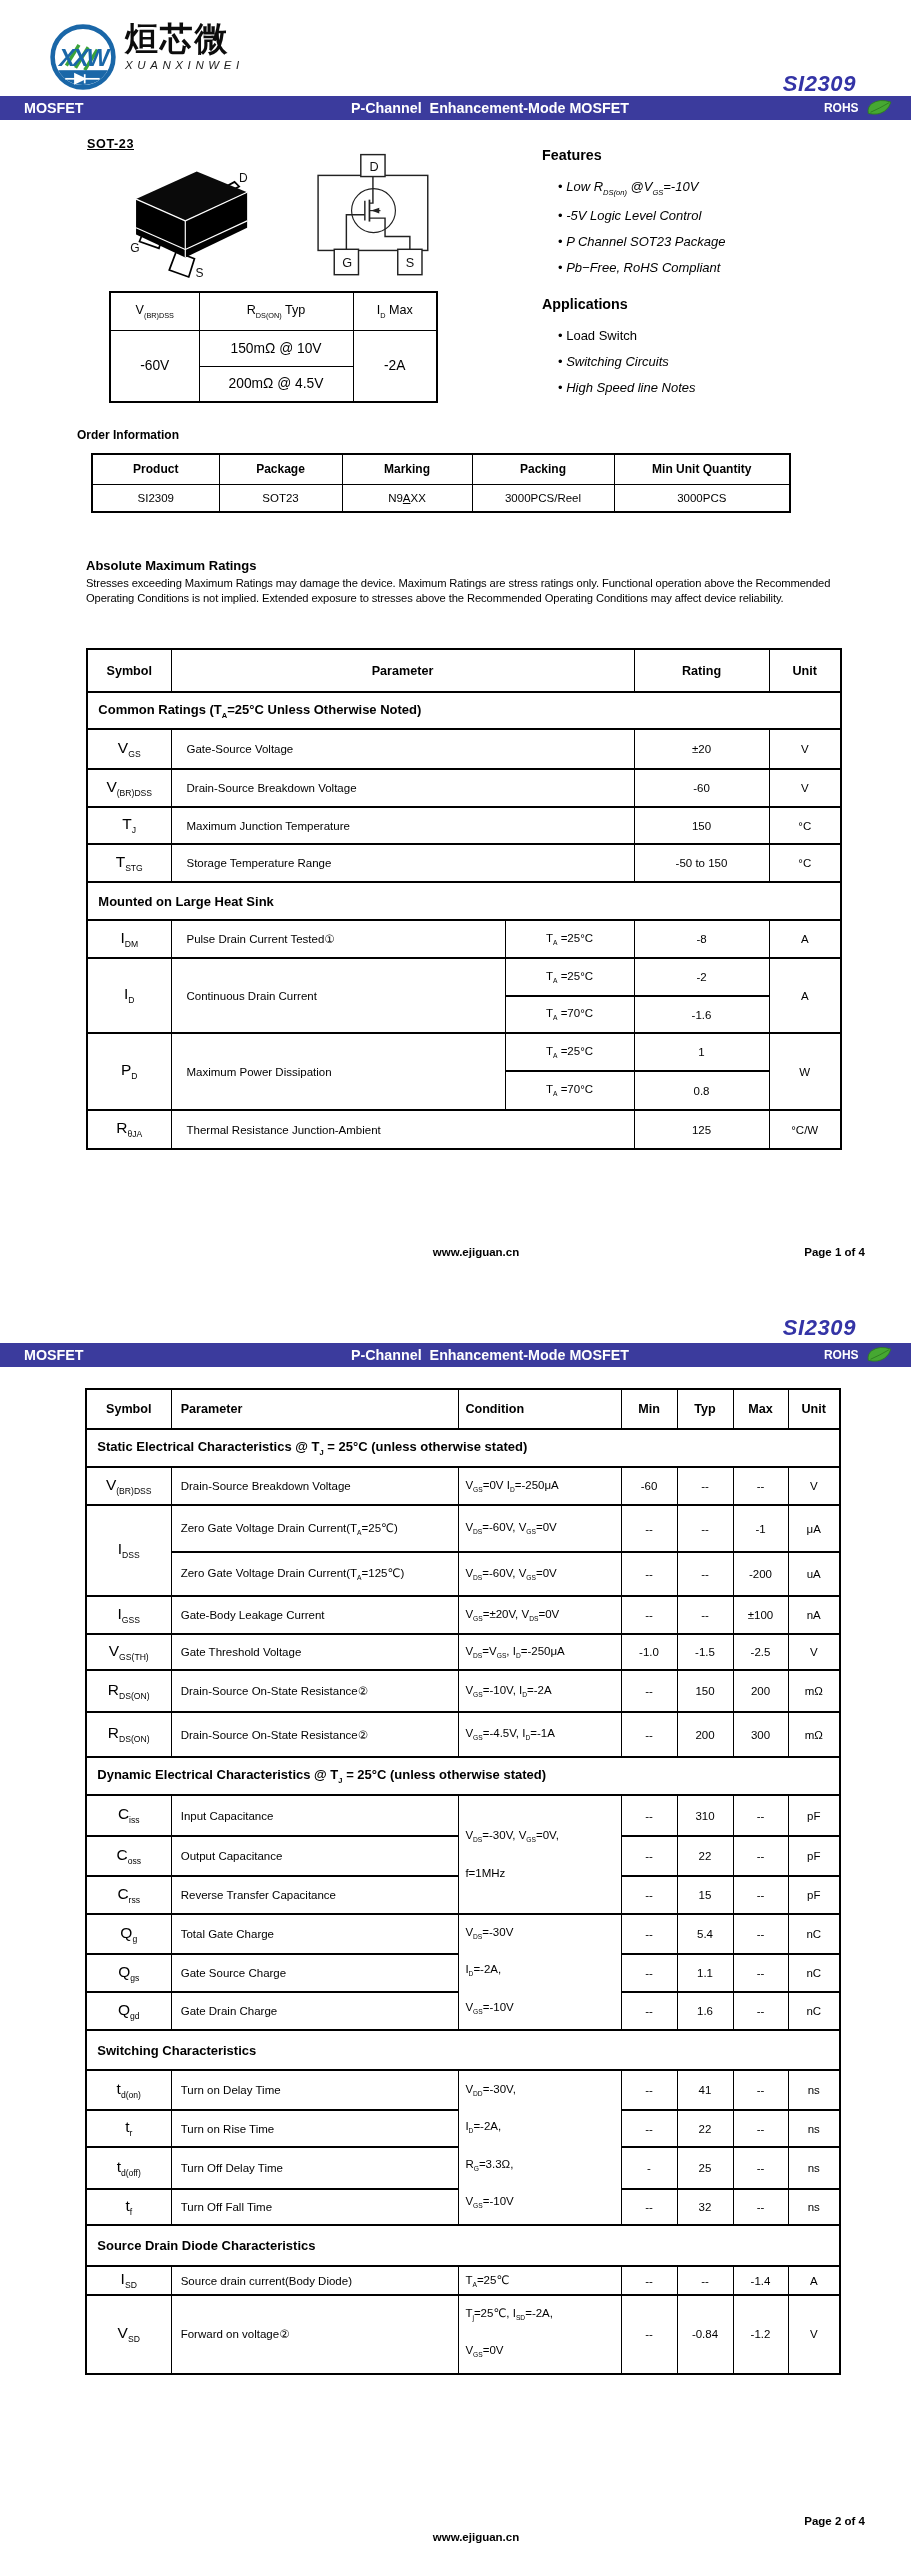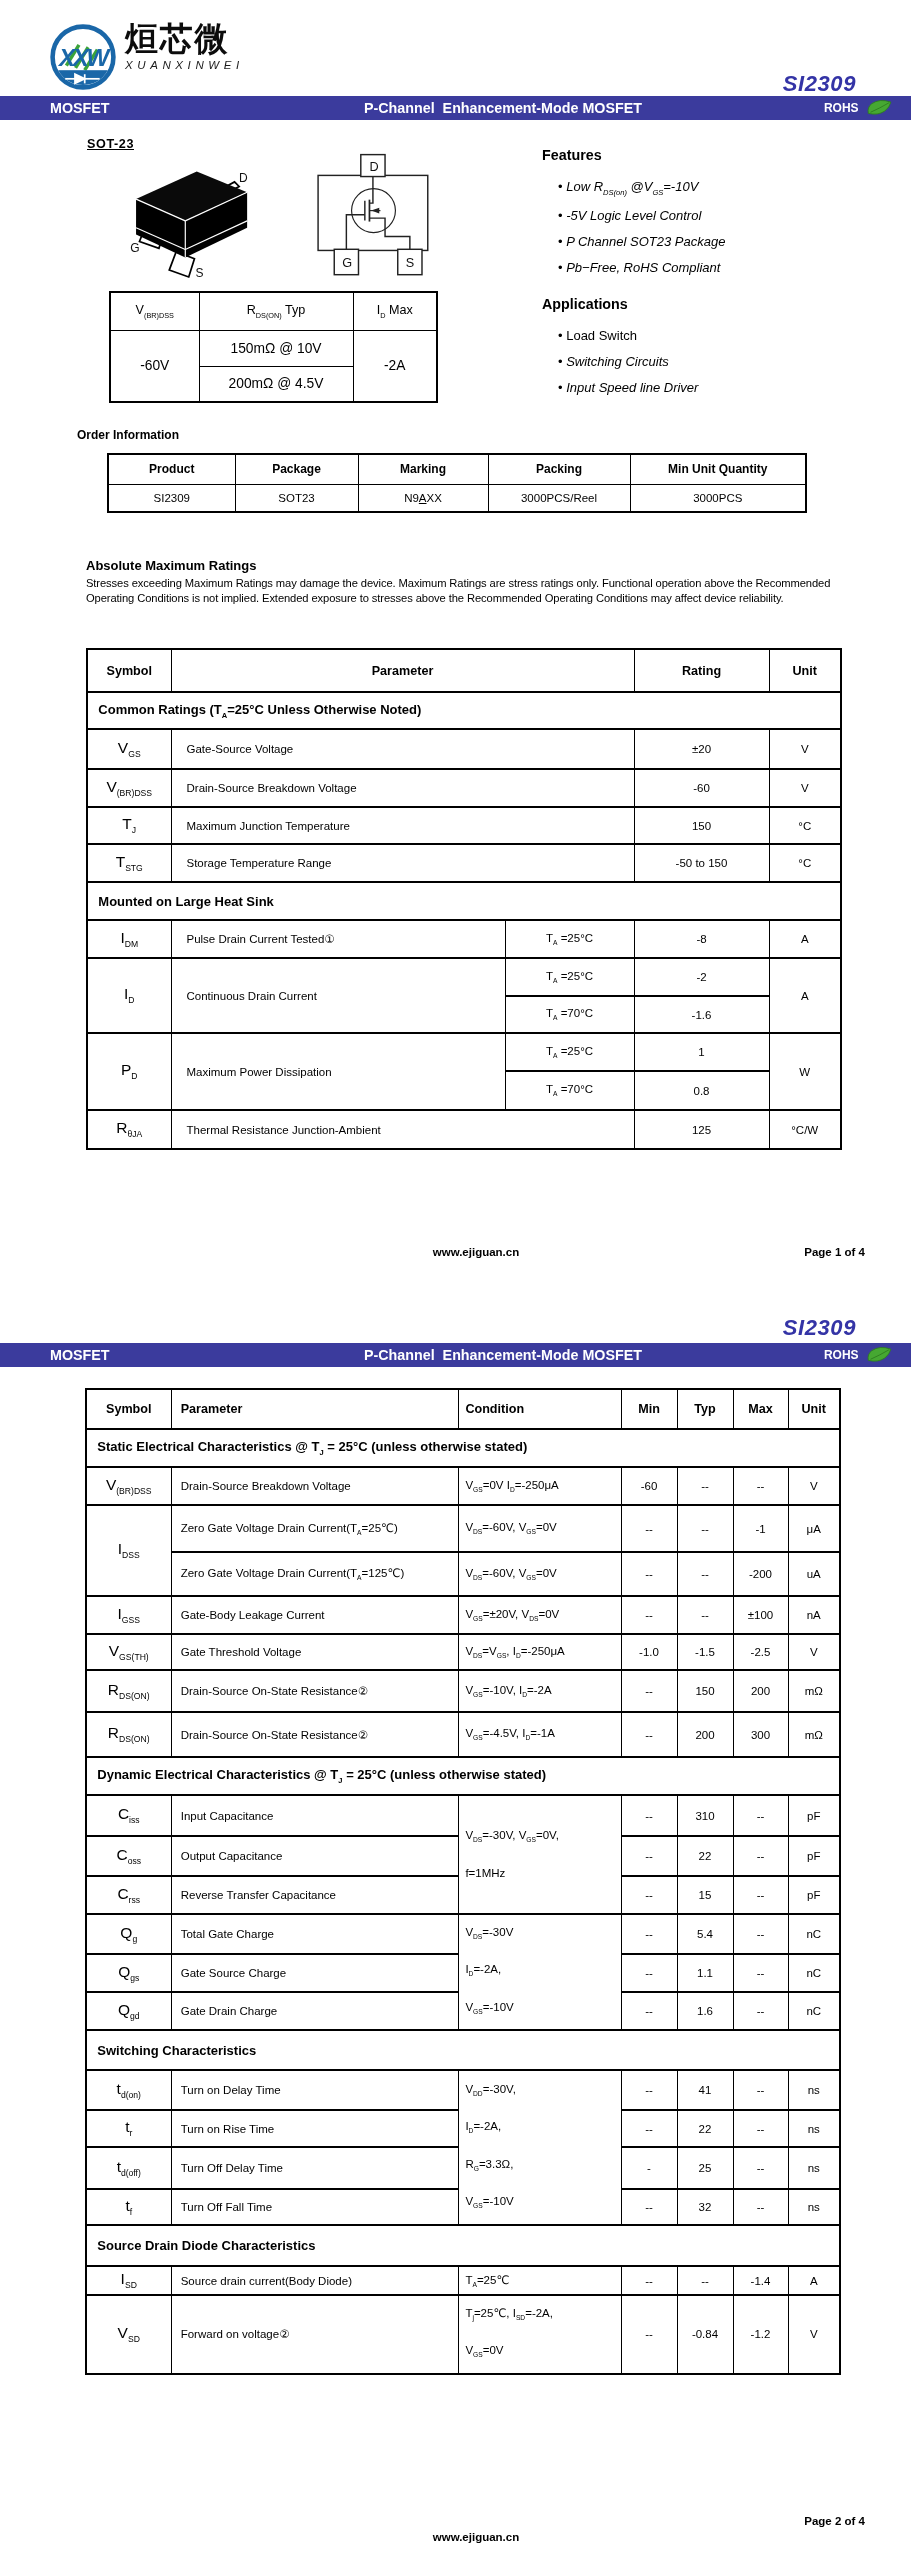--- a/index.html
+++ b/index.html
@@ -10,21 +10,21 @@
 
   
   .logo{left:49px;top:22px;display:flex;align-items:flex-start;gap:8px;}
   .logo-texts{display:flex;flex-direction:column;}
   .logo-cn{font-size:33px;font-weight:700;line-height:1.05;letter-spacing:1.7px;color:#0c0c0c;}
   .logo-en{font-size:11.5px;letter-spacing:4.6px;color:#1c1c1c;margin-top:2.3px;font-weight:500;font-style:italic;}
   .partnum{right:55px;font-size:22px;font-weight:700;font-style:italic;color:#3434A6;letter-spacing:0.6px;}
   .p1{top:71px;} .p2{top:1315px;}
   .bar{left:0;width:911px;height:24px;background:#3B3B9D;color:#fff;display:flex;align-items:center;}
   .bar1{top:96px;} .bar2{top:1343px;}
-  .bar .bleft{font-weight:700;font-size:14.3px;padding-left:50px;width:132px;flex:none;}
+  .bar .bleft{font-weight:700;font-size:14.3px;padding-left:24px;width:132px;flex:none;}
   .bar .bcenter{flex:1;text-align:center;font-weight:700;font-size:14.3px;white-space:pre;}
   .bar .bright{font-weight:700;font-size:12px;display:flex;align-items:center;gap:6.9px;margin-right:19.5px;flex:none;}
 
   
   .sotlabel{left:87px;top:137px;font-size:12.6px;font-weight:700;text-decoration:underline;letter-spacing:0.6px;}
   svg text{font-family:"Liberation Sans","DejaVu Sans",sans-serif;}
 
   
   .feat{left:542px;top:147px;width:356px;}
   .apps{left:542px;top:296px;width:356px;}
@@ -41,21 +41,21 @@
   u{text-decoration:underline;}
 
   
   .qt{left:109px;top:291px;width:327px;border:2.3px solid #000;}
   .qt td{border:1.7px solid #000;}
   .qt .hd{font-size:12.6px;}
   .qt .bd{font-size:13.8px;}
 
   
   .ordtitle{left:77px;top:428px;font-size:12px;font-weight:700;}
-  .ord{left:107px;top:453px;width:699px;border:2.3px solid #000;}
+  .ord{left:91px;top:453px;width:699px;border:2.3px solid #000;}
   .ord td{border:1.7px solid #000;}
   .ord .hd{font-weight:700;font-size:12px;}
   .ord .bd{font-size:11.5px;}
 
   
   .amrtitle{left:86px;top:558px;font-size:13px;font-weight:700;}
   .amrnote{left:86px;top:576px;width:791px;font-size:11.2px;line-height:15px;letter-spacing:-0.1px;}
 
   
   .dtable{border:2.9px solid #000;}
@@ -171,21 +171,21 @@
       <li>-5V Logic Level Control</li>
       <li>P Channel SOT23 Package</li>
       <li>Pb−Free, RoHS Compliant</li>
     </ul>
   </div>
   <div class="abs apps">
     <div class="blktitle">Applications</div>
     <ul class="blist">
       <li>Load Switch</li>
       <li>Switching Circuits</li>
-      <li>Input Speed line Driver</li>
+      <li>High Speed line Notes</li>
     </ul>
   </div>
 
   <table class="abs qt">
     <colgroup>
         <col style="width:89px">
         <col style="width:154px">
         <col style="width:84px">
       </colgroup>
     <tbody>

